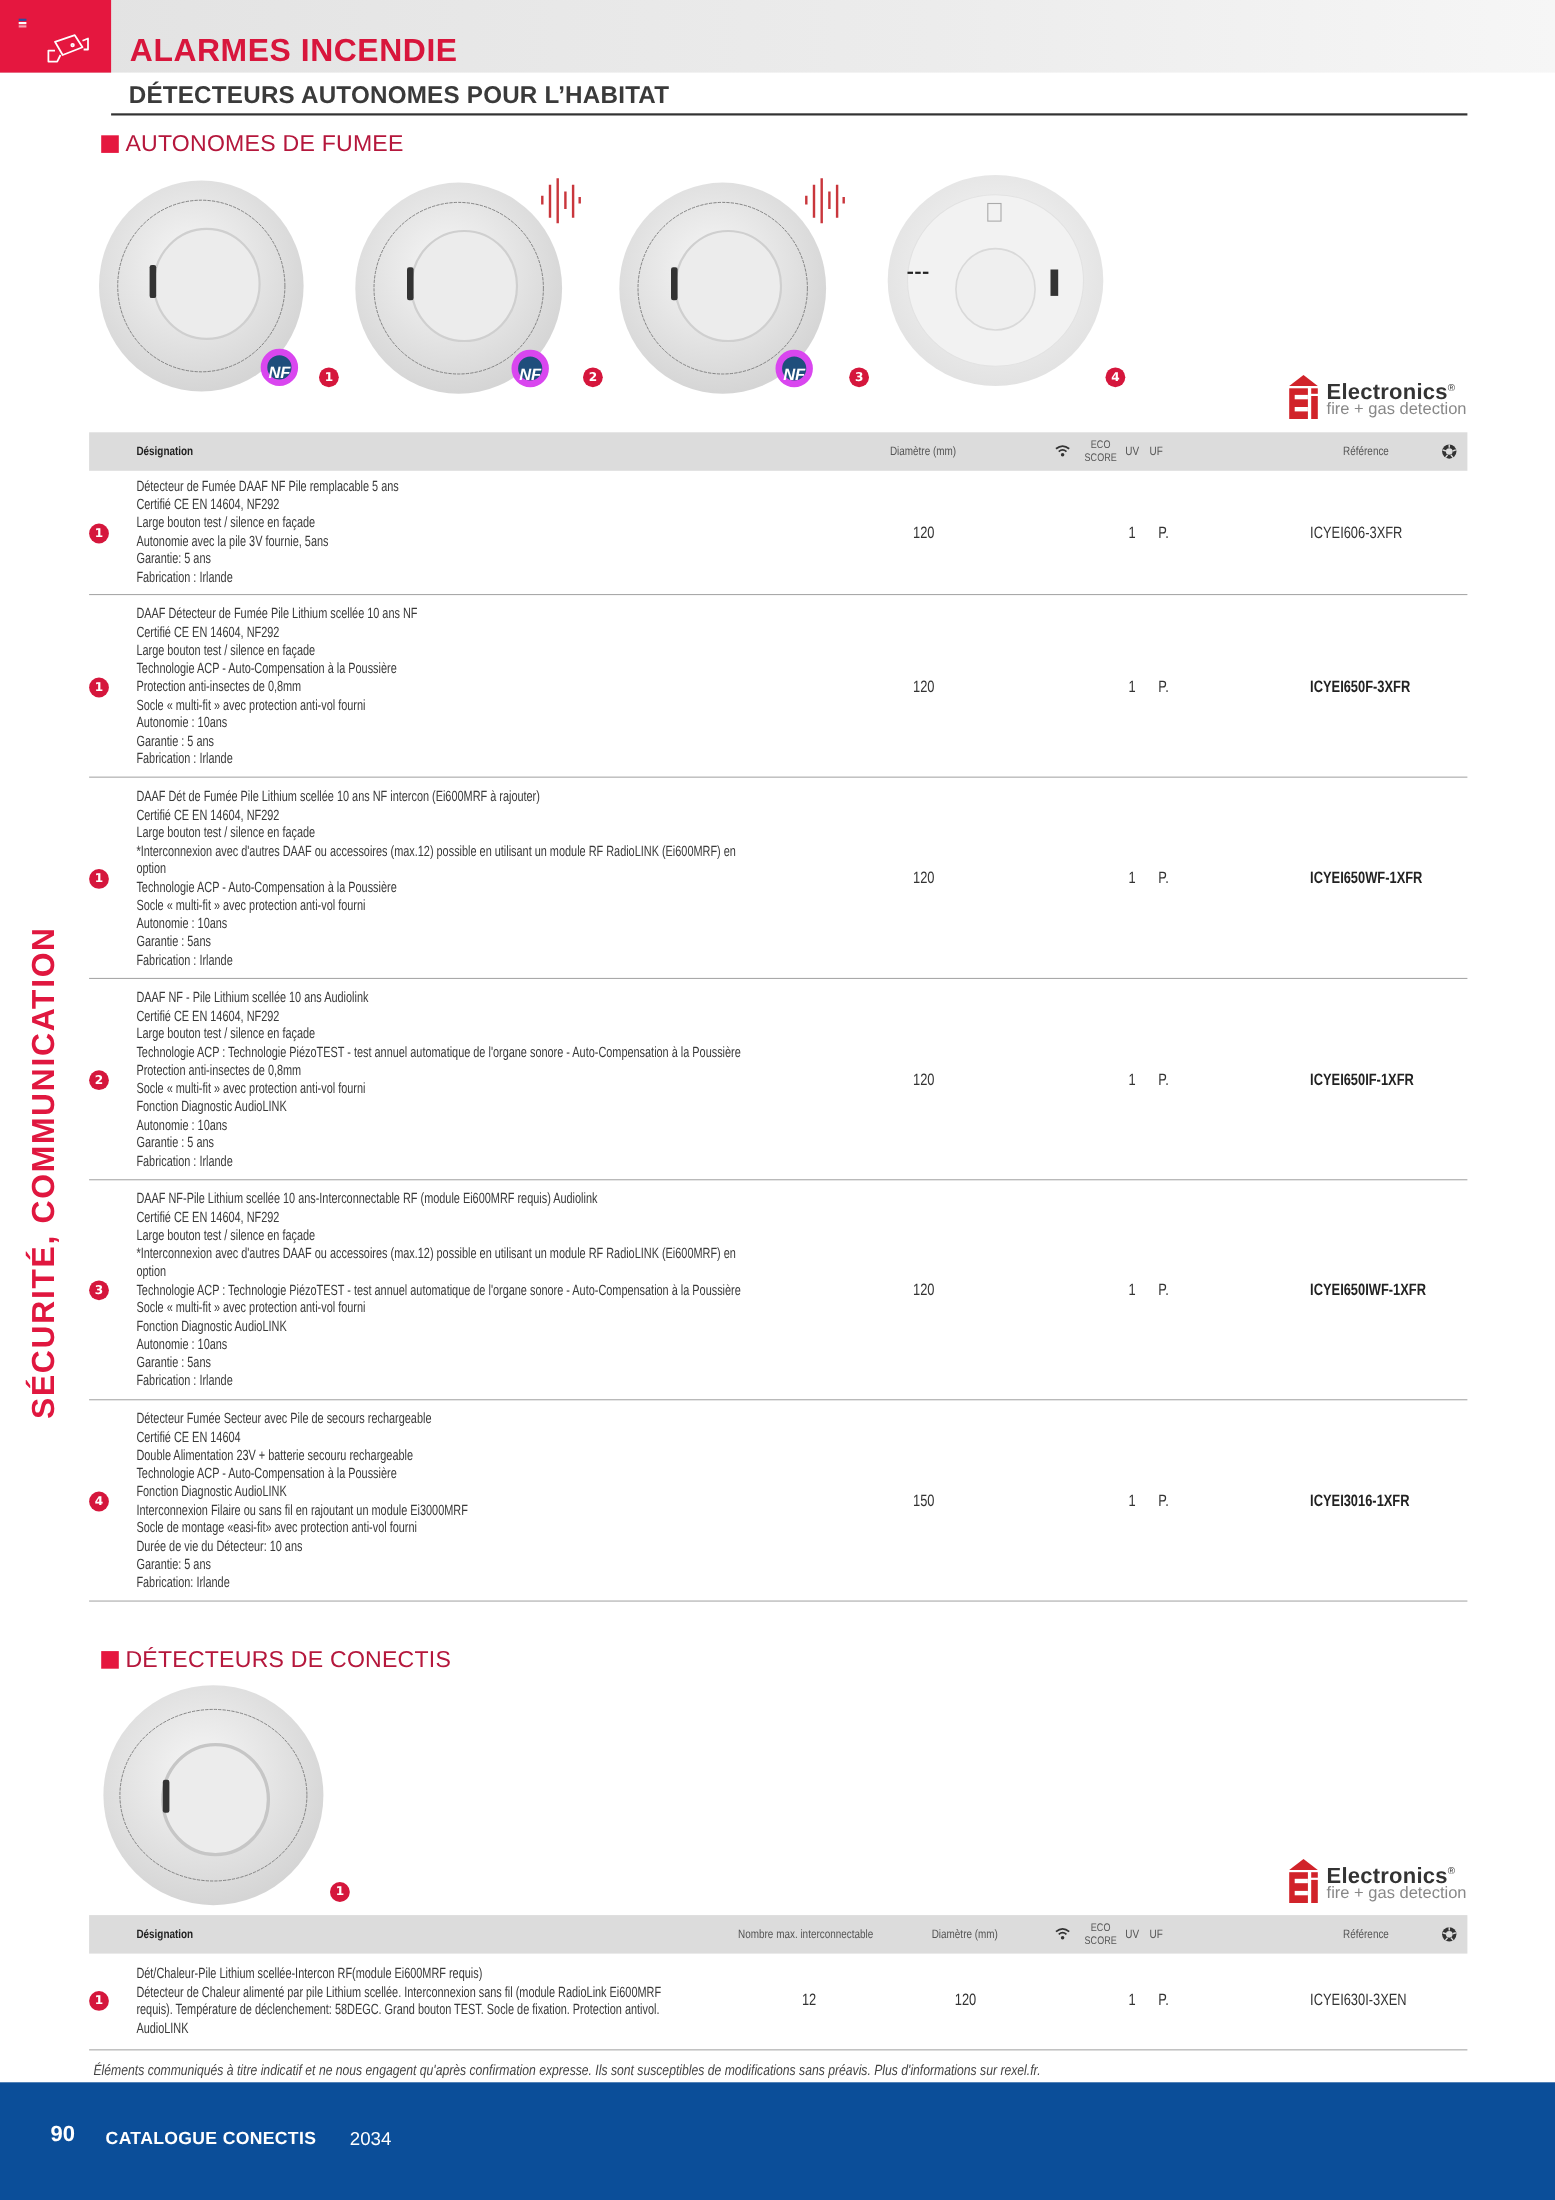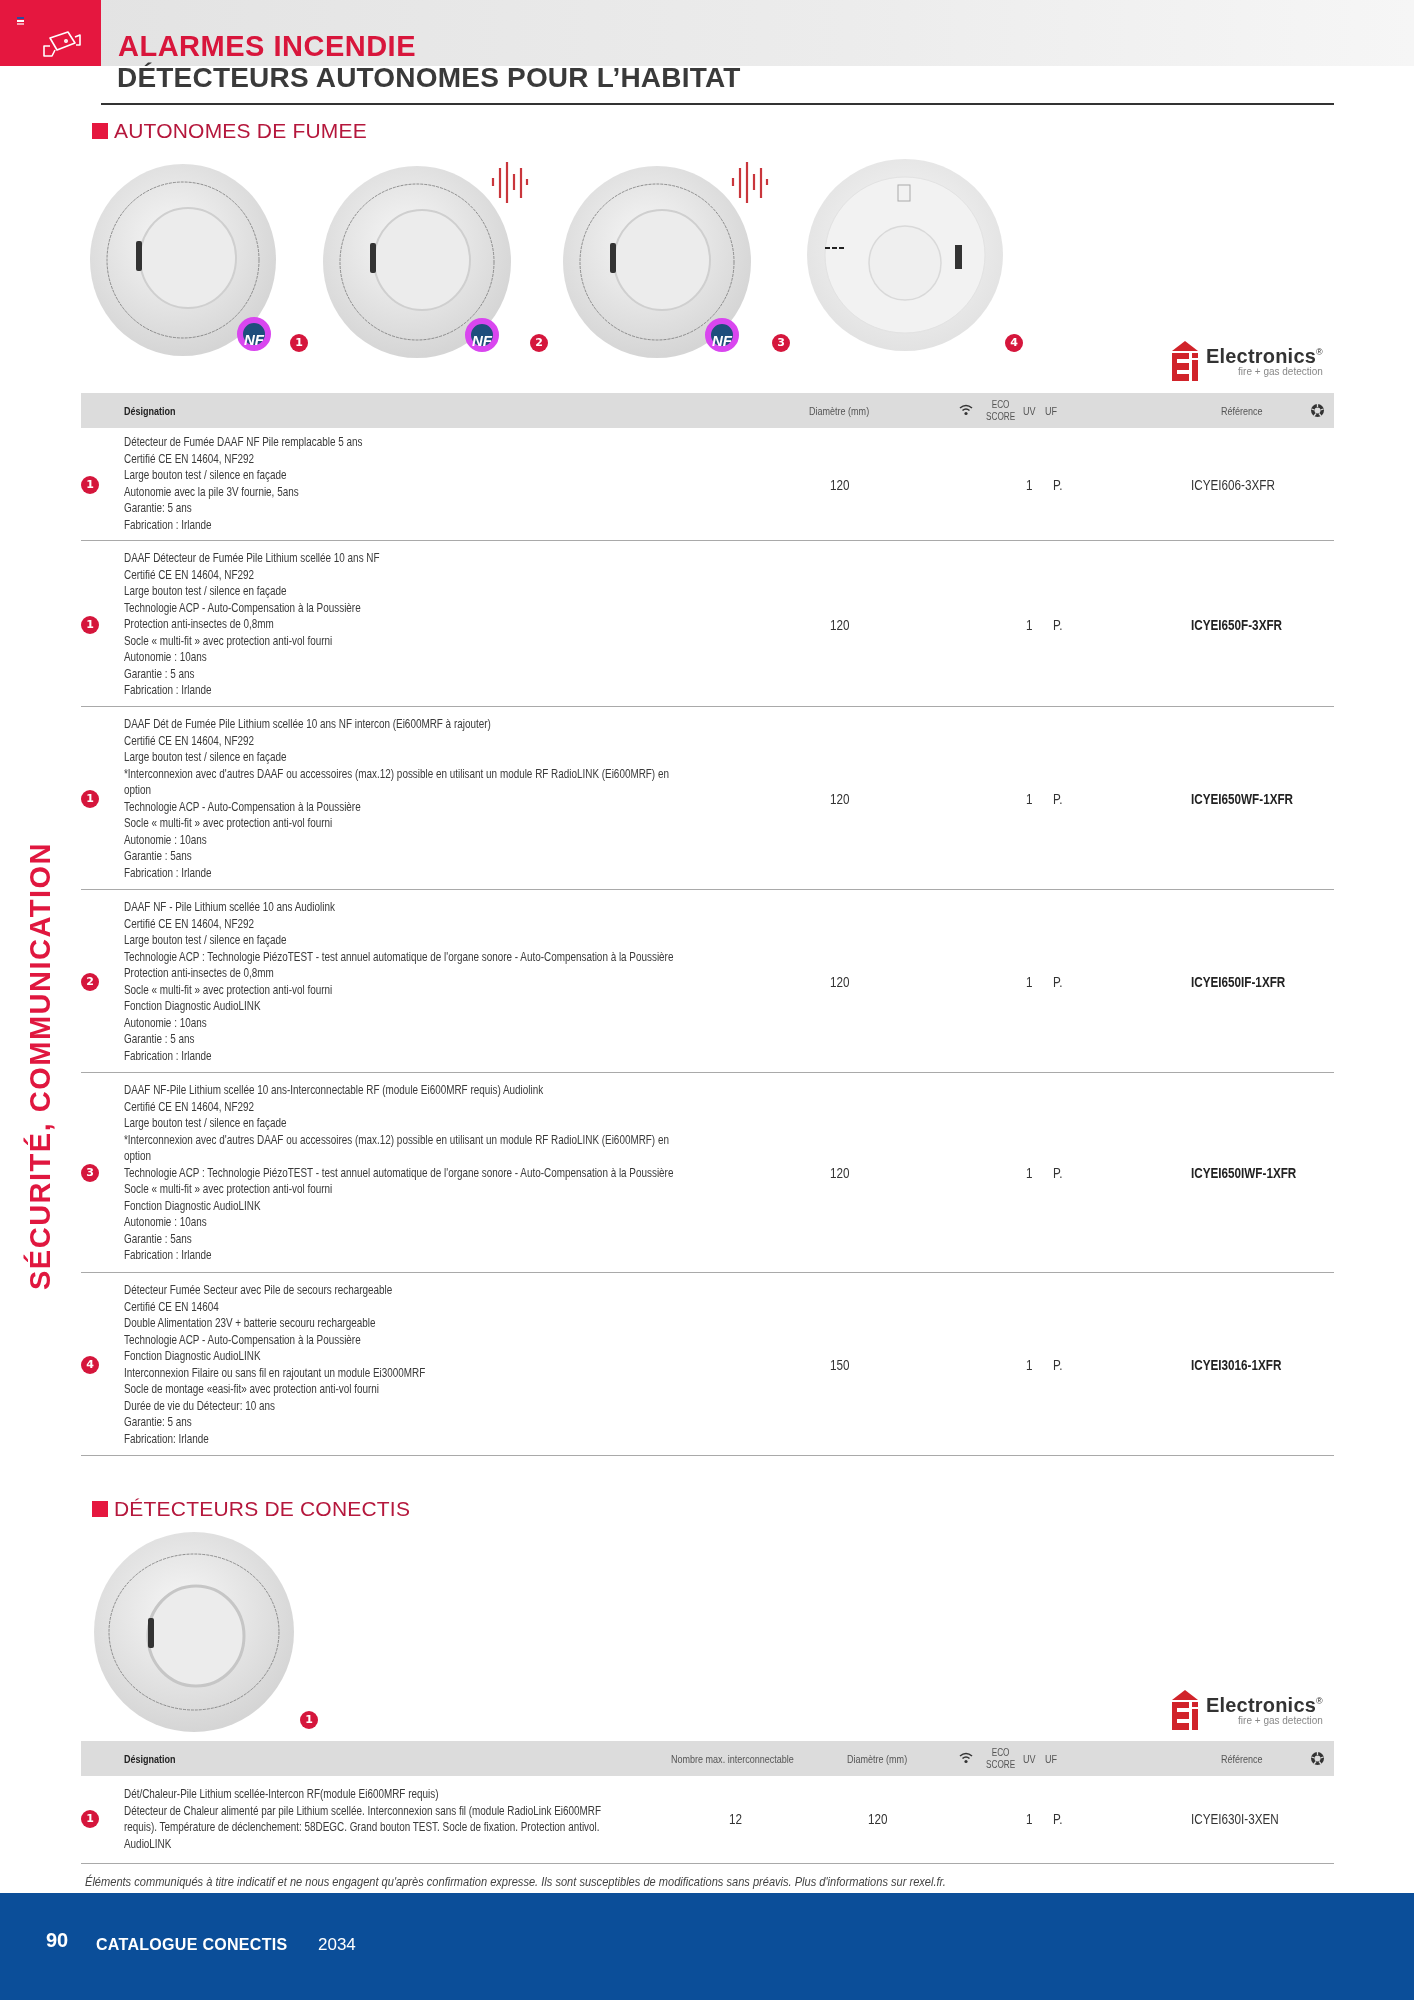--- a/index.html
+++ b/index.html
@@ -7,21 +7,21 @@
   body { position: relative; font-family: "Liberation Sans", sans-serif; color: #333; }
 
   .header-band { position: absolute; left: 0; top: 0; width: 1414px; height: 66px;
     background: linear-gradient(90deg, #e2e2e2 0%, #ececec 60%, #f6f6f6 100%); }
   .header-red { position: absolute; left: 0; top: 0; width: 101px; height: 66px; background: #e5173f; }
   .header-red .flag { position: absolute; left: 17px; top: 17px; width: 7px; height: 8px; }
   .header-red .flag i { display: block; height: 2px; margin-bottom: 1px; }
   .header-red .cam { position: absolute; left: 42px; top: 28px; width: 40px; height: 32px; }
   .title-main { position: absolute; left: 118px; top: 30px; font-size: 29px; font-weight: bold;
     color: #d8163c; letter-spacing: 0.5px; font-family: "Liberation Sans", sans-serif; }
-  .title-sub { position: absolute; left: 117px; top: 62px; font-size: 28px; font-weight: bold; color: #3a3a3a;
+  .title-sub { position: absolute; left: 117px; top: 74px; font-size: 22px; font-weight: bold; color: #3a3a3a;
     letter-spacing: 0.2px; }
   .title-rule { position: absolute; left: 101px; top: 103px; width: 1233px; height: 2px; background: #333; }
 
   .section-head { position: absolute; display: flex; align-items: center; font-size: 21px; color: #b5173c;
     font-family: "Liberation Sans", sans-serif; letter-spacing: 0.2px; }
   .section-head .sq { width: 16px; height: 16px; background: #e5173f; margin-right: 6px; }
 
   .side-label { position: absolute; left: 24px; top: 1290px; transform-origin: left top; transform: rotate(-90deg);
     font-size: 29px; font-weight: bold; color: #e0173f; letter-spacing: 1.5px; white-space: nowrap; }
 
@@ -31,21 +31,21 @@
   .nf { position: absolute; width: 34px; height: 34px; border-radius: 50%; background: #1f4e7c; color: #fff;
     font-size: 15px; font-weight: bold; font-style: italic; text-align: center; line-height: 34px;
     border: 6px solid #d946ef; }
   .wave { position: absolute; }
 
   .ei-logo { position: absolute; display: flex; align-items: center; }
   .ei-mark { width: 30px; height: 42px; position: relative; }
   .ei-text { margin-left: 6px; }
   .ei-name { font-size: 20px; font-weight: bold; color: #333; letter-spacing: 0.2px; line-height: 20px; }
   .ei-name sup { font-size: 9px; font-weight: normal; }
-  .ei-tag { font-size: 10px; color: #888; text-align: right; line-height: 12px; }
+  .ei-tag { font-size: 15px; color: #888; text-align: right; line-height: 12px; }
 
   .tbl { position: absolute; left: 81px; width: 1253px; }
   .thead { position: absolute; left: 0; width: 1253px; height: 35px; background: #dcdcdc; }
   .th { position: absolute; top: 0; height: 35px; font-size: 11px; color: #555;
     font-family: "Liberation Sans Narrow", "Liberation Sans", sans-serif; display: flex; align-items: center; transform: scaleX(0.82); transform-origin: left center; }
   .th.bold { color: #222; font-weight: bold; }
   .th.eco { flex-direction: column; justify-content: center; line-height: 12px; text-align: center; font-size: 10px; }
   .row { position: absolute; left: 0; width: 1253px; border-bottom: 1.5px solid #a9a9a9; }
   .row .num { position: absolute; left: 0; width: 18px; height: 18px; border-radius: 50%; background: #d5163c;
     color: #fff; font-size: 11px; font-weight: bold; text-align: center; line-height: 18px; font-family: "DejaVu Sans", sans-serif; }

